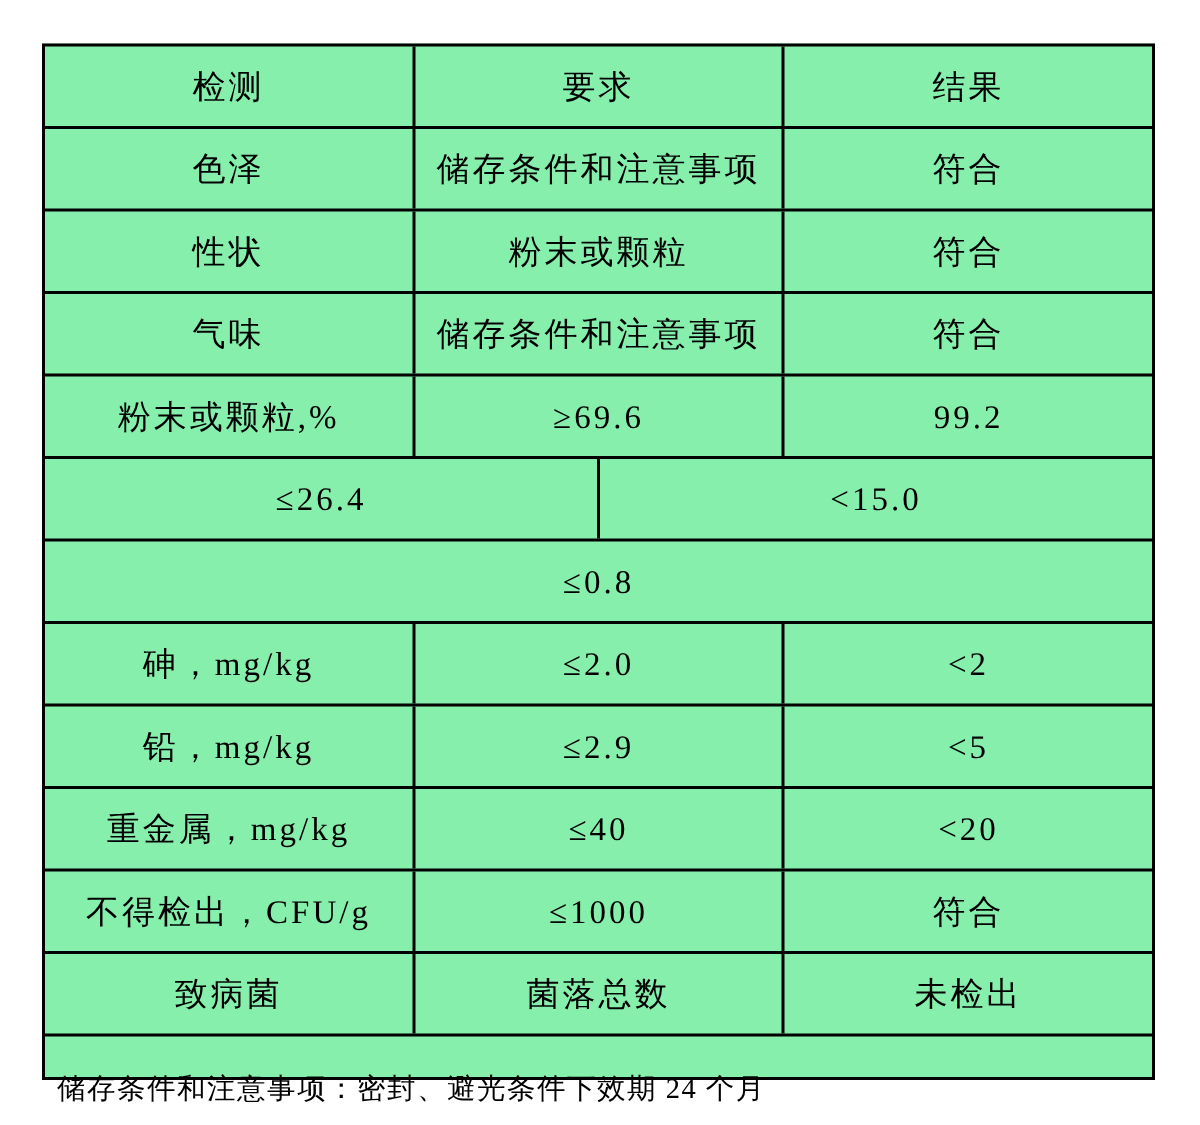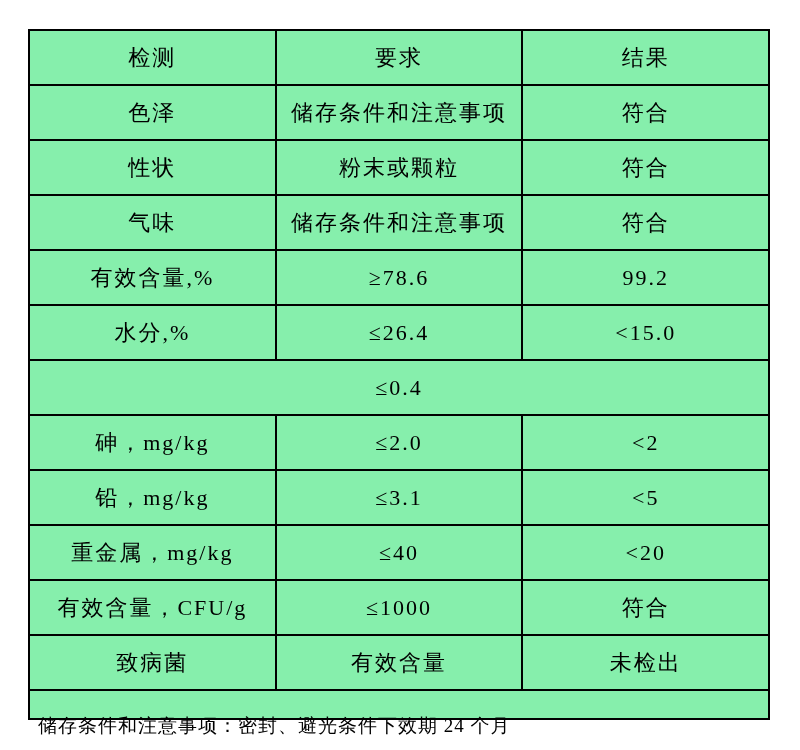--- a/index.html
+++ b/index.html
@@ -92,62 +92,61 @@
     <div class="cell">符合</div>
   </div>
 
   <div class="row">
     <div class="cell">气味</div>
     <div class="cell">储存条件和注意事项</div>
     <div class="cell">符合</div>
   </div>
 
   <div class="row">
-    <div class="cell">有效含量,%</div>
-    <div class="cell">≥78.6</div>
+    <div class="cell">粉末或颗粒,%</div>
+    <div class="cell">≥69.6</div>
     <div class="cell">99.2</div>
   </div>
 
   <div class="row">
-    <div class="cell">水分,%</div>
     <div class="cell">≤26.4</div>
     <div class="cell">&lt;15.0</div>
   </div>
 
   <div class="row">
-    <div class="cell">≤0.4</div>
+    <div class="cell">≤0.8</div>
   </div>
 
   <div class="row">
     <div class="cell">砷，mg/kg</div>
     <div class="cell">≤2.0</div>
     <div class="cell">&lt;2</div>
   </div>
 
   <div class="row">
     <div class="cell">铅，mg/kg</div>
-    <div class="cell">≤3.1</div>
+    <div class="cell">≤2.9</div>
     <div class="cell">&lt;5</div>
   </div>
 
   <div class="row">
     <div class="cell">重金属，mg/kg</div>
     <div class="cell">≤40</div>
     <div class="cell">&lt;20</div>
   </div>
 
   <div class="row">
-    <div class="cell">有效含量，CFU/g</div>
+    <div class="cell">不得检出，CFU/g</div>
     <div class="cell">≤1000</div>
     <div class="cell">符合</div>
   </div>
 
   <div class="row">
     <div class="cell">致病菌</div>
-    <div class="cell">有效含量</div>
+    <div class="cell">菌落总数</div>
     <div class="cell">未检出</div>
   </div>
 
   <div class="row footer-row">
     <div class="footer-cell">储存条件和注意事项：密封、避光条件下效期 24 个月</div>
   </div>
 
 </div>
 
 </body></html>

